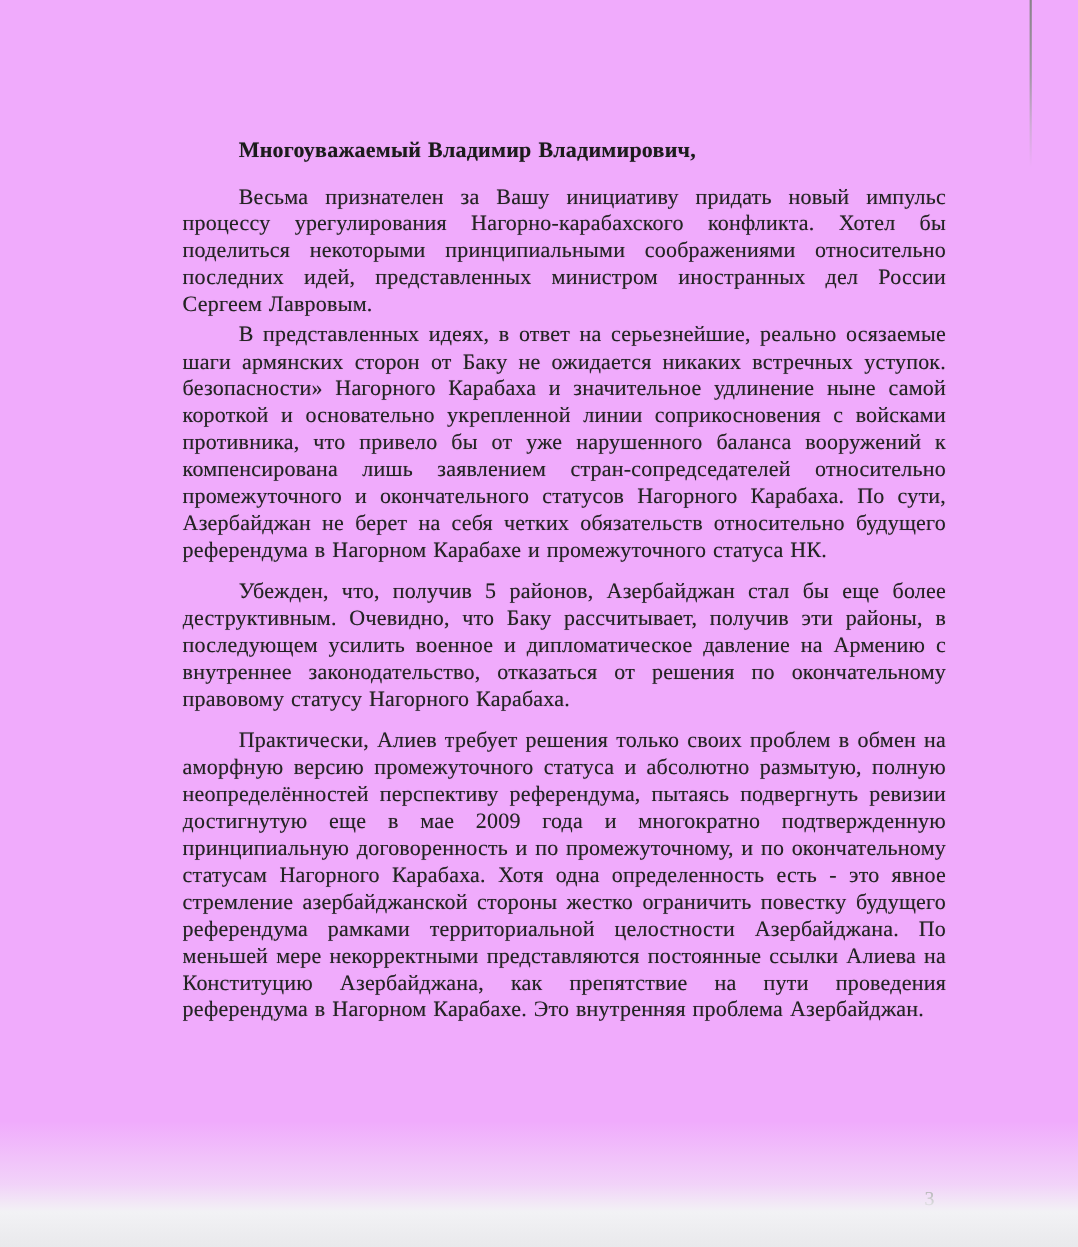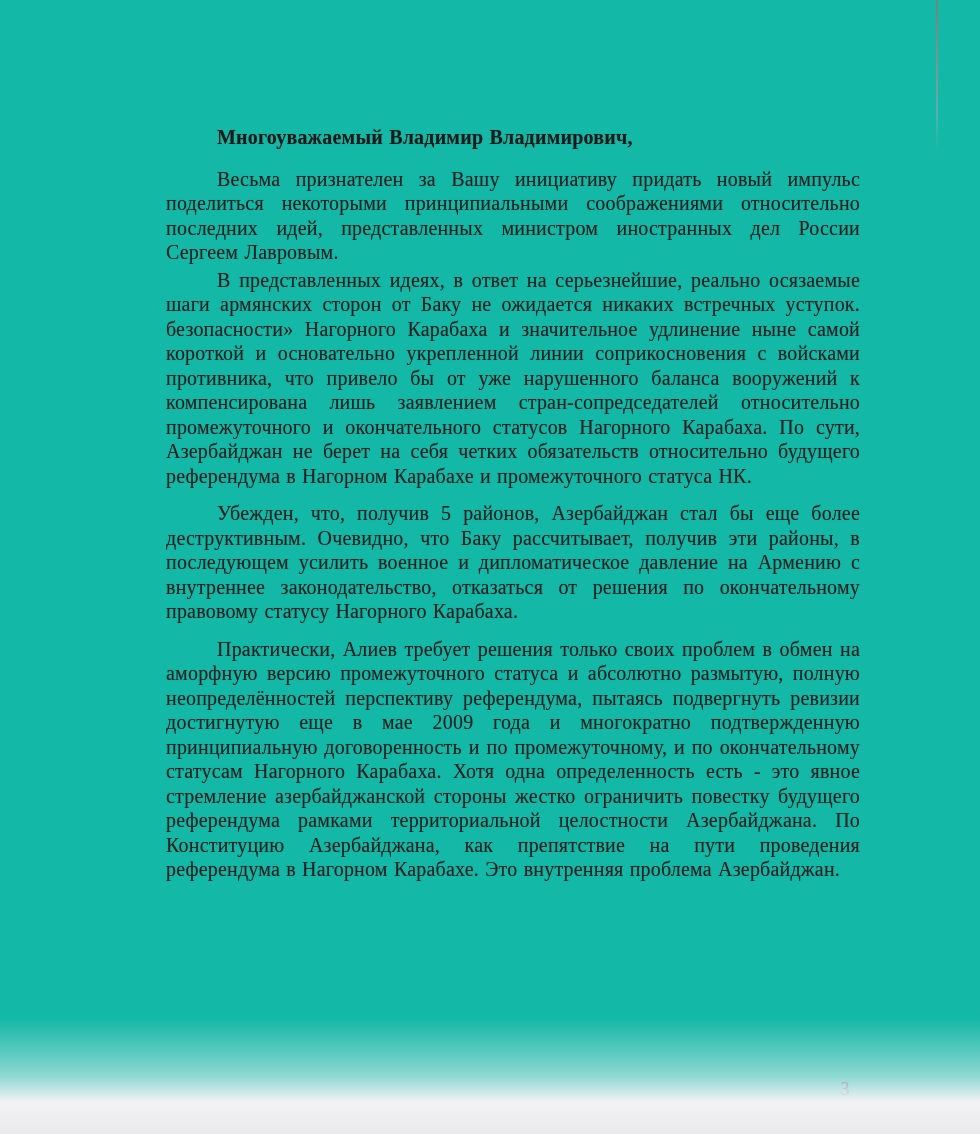--- a/index.html
+++ b/index.html
@@ -1,20 +1,20 @@
 <!DOCTYPE html>
 <html><head>
 <meta charset="utf-8">
 <style>
   html, body { margin: 0; padding: 0; background: #ffffff; }
   .page {
     position: relative;
     width: 980px;
     height: 1134px;
-    background: #14b8a6;
+    background: #f0abfc;
     overflow: hidden;
     font-family: "Liberation Serif", "DejaVu Serif", serif;
   }
   .scan-line {
     position: absolute;
     left: 936px;
     top: 0;
     width: 2px;
     height: 152px;
     background: linear-gradient(180deg,
@@ -83,20 +83,21 @@
 
 <div class="page">
 
   <div class="scan-line"></div>
 
   <div class="doc">
     <div class="salutation">Многоуважаемый Владимир Владимирович,</div>
 
     <div class="para big-gap">
         <div class="line first">Весьма признателен за Вашу инициативу придать новый импульс</div>
+        <div class="line">процессу урегулирования Нагорно-карабахского конфликта. Хотел бы</div>
         <div class="line">поделиться некоторыми принципиальными соображениями относительно</div>
         <div class="line">последних идей, представленных министром иностранных дел России</div>
         <div class="line last">Сергеем Лавровым.</div>
       </div>
 
     <div class="para">
         <div class="line first">В представленных идеях, в ответ на серьезнейшие, реально осязаемые</div>
         <div class="line">шаги армянских сторон от Баку не ожидается никаких встречных уступок.</div>
         <div class="line">безопасности» Нагорного Карабаха и значительное удлинение ныне самой</div>
         <div class="line">короткой и основательно укрепленной линии соприкосновения с войсками</div>
@@ -117,20 +118,21 @@
 
     <div class="para no-gap">
         <div class="line first">Практически, Алиев требует решения только своих проблем в обмен на</div>
         <div class="line">аморфную версию промежуточного статуса и абсолютно размытую, полную</div>
         <div class="line">неопределённостей перспективу референдума, пытаясь подвергнуть ревизии</div>
         <div class="line">достигнутую еще в мае 2009 года и многократно подтвержденную</div>
         <div class="line">принципиальную договоренность и по промежуточному, и по окончательному</div>
         <div class="line">статусам Нагорного Карабаха. Хотя одна определенность есть - это явное</div>
         <div class="line">стремление азербайджанской стороны жестко ограничить повестку будущего</div>
         <div class="line">референдума рамками территориальной целостности Азербайджана. По</div>
+        <div class="line">меньшей мере некорректными представляются постоянные ссылки Алиева на</div>
         <div class="line">Конституцию Азербайджана, как препятствие на пути проведения</div>
         <div class="line last">референдума в Нагорном Карабахе. Это внутренняя проблема Азербайджан.</div>
       </div>
   </div>
 
   <div class="page-number">3</div>
 
   <div class="bottom-shade"></div>
 
 </div>

